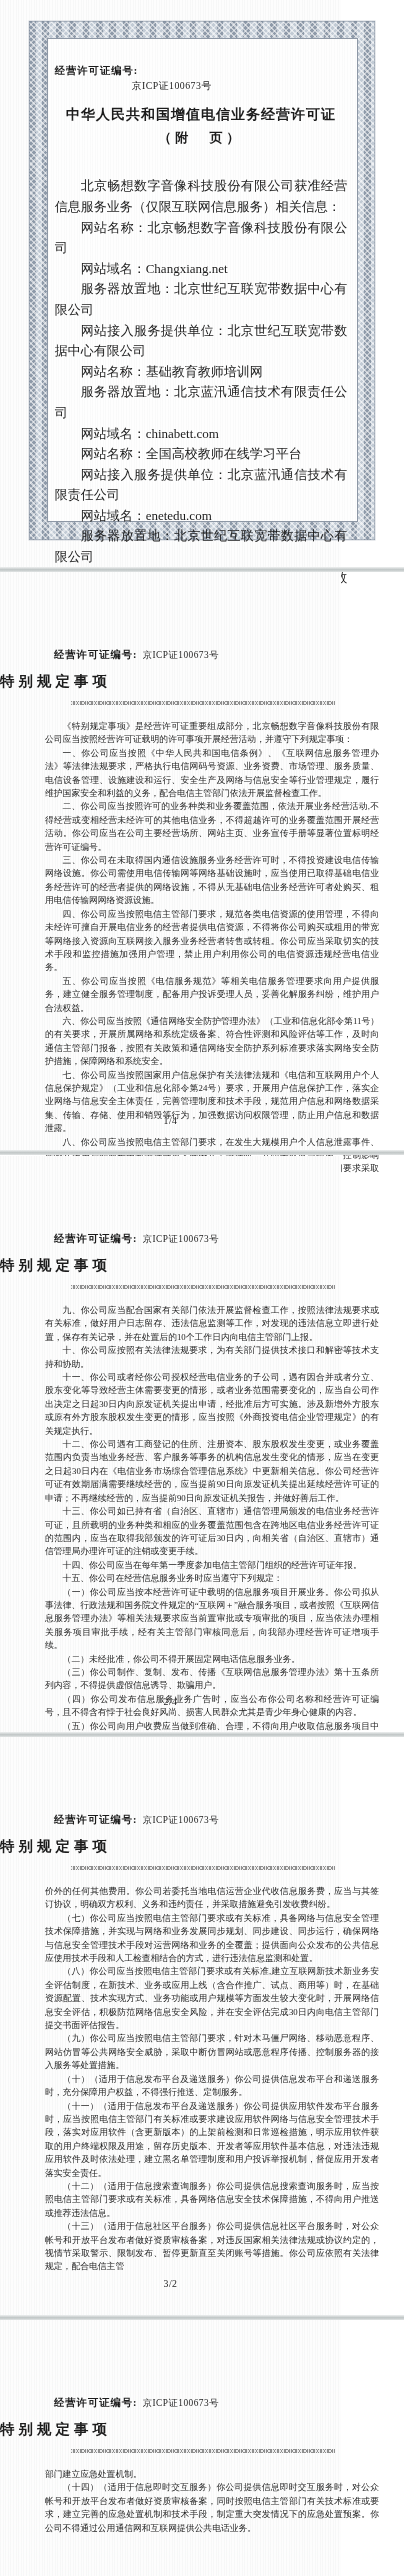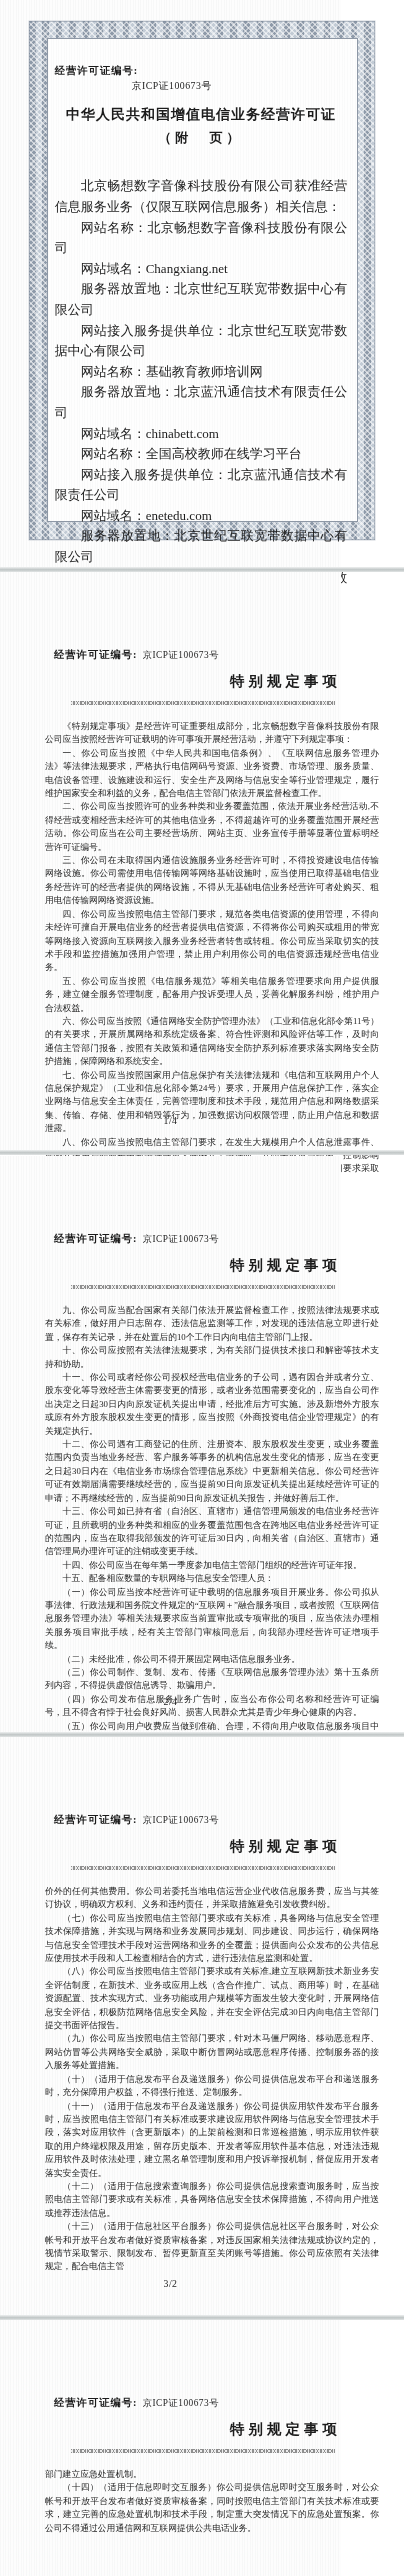--- a/index.html
+++ b/index.html
@@ -35,21 +35,21 @@
   .cert-lic-value{display:block;margin:2.1px 0 0 77px;font-size:9.8px;letter-spacing:0.5px;}
   .cert-title{margin:13px 0 0;text-align:center;font-size:14px;font-weight:bold;letter-spacing:1px;}
   .cert-subtitle{margin:5.2px 0 0;text-align:center;font-size:13px;font-weight:bold;letter-spacing:4.1px;}
   .cert-body{margin-top:29px;font-size:13px;line-height:20.6px;}
   .cert-body p{margin:0;text-indent:2em;text-align:justify;}
 
   
   .reg-header{position:absolute;top:76px;left:54px;font-size:10.3px;white-space:nowrap;}
   .reg-header .lbl{font-weight:bold;letter-spacing:1px;}
   .reg-header .val{font-size:9.3px;margin-left:5.2px;letter-spacing:0.5px;}
-  .reg-title{position:absolute;top:100px;left:0;width:100%;text-align:right;
+  .reg-title{position:absolute;top:100px;left:0;width:100%;text-align:left;
              font-size:14.4px;font-weight:bold;letter-spacing:4.1px;margin:0;}
   .zigzag{position:absolute;top:129px;left:71px;width:264px;height:3.6px;background-color:#ededed;
           background-image:
             repeating-linear-gradient(120deg,#8f8f8f 0 1px,transparent 1px 3.1px),
             repeating-linear-gradient(60deg,#8f8f8f 0 1px,transparent 1px 3.1px);}
   .reg-body{position:absolute;top:148px;left:45px;width:334px;font-size:8.8px;line-height:13.4px;}
   .reg-body p{margin:0;text-indent:2em;text-align:justify;}
   .reg-body p.cont{text-indent:0;}
   .page-num{position:absolute;left:0;width:100%;text-align:center;font-size:9.8px;letter-spacing:0.5px;}
   #page2 .page-num{bottom:25px;}
@@ -123,21 +123,21 @@
     </div>
     <h2 class="reg-title">特别规定事项</h2>
     <div class="zigzag"></div>
     <div class="reg-body">
       <p>九、你公司应当配合国家有关部门依法开展监督检查工作，按照法律法规要求或有关标准，做好用户日志留存、违法信息监测等工作，对发现的违法信息立即进行处置，保存有关记录，并在处置后的10个工作日内向电信主管部门上报。</p>
       <p>十、你公司应按照有关法律法规要求，为有关部门提供技术接口和解密等技术支持和协助。</p>
       <p>十一、你公司或者经你公司授权经营电信业务的子公司，遇有因合并或者分立、股东变化等导致经营主体需要变更的情形，或者业务范围需要变化的，应当自公司作出决定之日起30日内向原发证机关提出申请，经批准后方可实施。涉及新增外方股东或原有外方股东股权发生变更的情形，应当按照《外商投资电信企业管理规定》的有关规定执行。</p>
       <p>十二、你公司遇有工商登记的住所、注册资本、股东股权发生变更，或业务覆盖范围内负责当地业务经营、客户服务等事务的机构信息发生变化的情形，应当在变更之日起30日内在《电信业务市场综合管理信息系统》中更新相关信息。你公司经营许可证有效期届满需要继续经营的，应当提前90日向原发证机关提出延续经营许可证的申请；不再继续经营的，应当提前90日向原发证机关报告，并做好善后工作。</p>
       <p>十三、你公司如已持有省（自治区、直辖市）通信管理局颁发的电信业务经营许可证，且所载明的业务种类和相应的业务覆盖范围包含在跨地区电信业务经营许可证的范围内，应当在取得我部颁发的许可证后30日内，向相关省（自治区、直辖市）通信管理局办理许可证的注销或变更手续。</p>
       <p>十四、你公司应当在每年第一季度参加电信主管部门组织的经营许可证年报。</p>
-      <p>十五、配备相应数量的专职网络与信息安全管理人员：</p>
+      <p>十五、你公司在经营信息服务业务时应当遵守下列规定：</p>
       <p>（一）你公司应当按本经营许可证中载明的信息服务项目开展业务。你公司拟从事法律、行政法规和国务院文件规定的“互联网＋”融合服务项目，或者按照《互联网信息服务管理办法》等相关法规要求应当前置审批或专项审批的项目，应当依法办理相关服务项目审批手续，经有关主管部门审核同意后，向我部办理经营许可证增项手续。</p>
       <p>（二）未经批准，你公司不得开展固定网电话信息服务业务。</p>
       <p>（三）你公司制作、复制、发布、传播《互联网信息服务管理办法》第十五条所列内容，不得提供虚假信息诱导、欺骗用户。</p>
       <p>（四）你公司发布信息服务业务广告时，应当公布你公司名称和经营许可证编号，且不得含有悖于社会良好风尚、损害人民群众尤其是青少年身心健康的内容。</p>
       <p>（五）你公司向用户收费应当做到准确、合理，不得向用户收取信息服务项目中明码标</p>
     </div>
     <div class="page-num">2/4</div>
   </section>
 
   <div class="divider" id="div3"></div>

